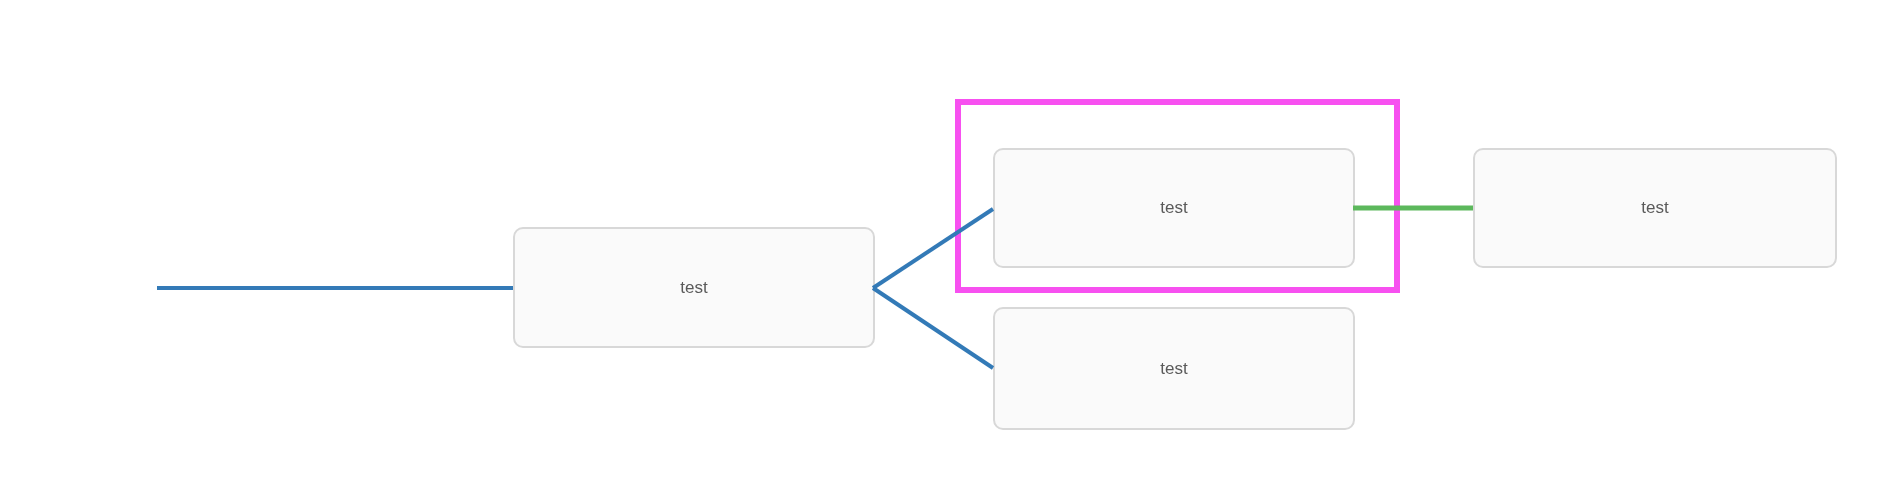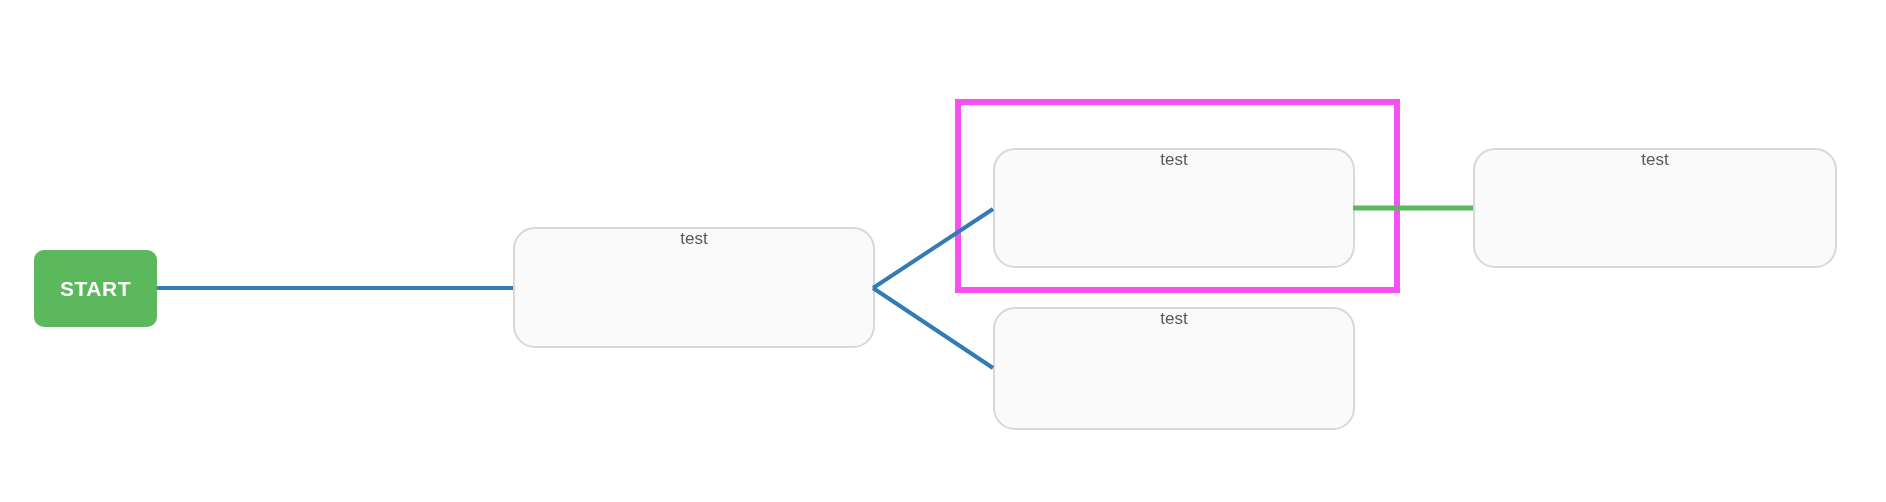--- a/index.html
+++ b/index.html
@@ -35,24 +35,24 @@
     justify-content: center;
     z-index: 2;
     cursor: pointer;
   }
   .node {
     position: absolute;
     width: 362px;
     height: 121px;
     background: var(--node-bg, #fafafa);
     border: 2px solid var(--node-border, #d8d8d8);
-    border-radius: 22px;
+    border-radius: 10px;
     box-sizing: border-box;
     display: flex;
-    align-items: flex-start;
+    align-items: center;
     justify-content: center;
     z-index: 2;
     cursor: pointer;
   }
   .node-label {
     color: var(--node-text, #5a5a5a);
     font-size: 17px;
   }
   .node-1 { left: 513px; top: 227px; }
   .node-2 { left: 993px; top: 148px; height: 120px; }
@@ -78,21 +78,20 @@
     pointer-events: none;
   }
 </style>
 </head>
 <body>
 
 <div class="canvas">
 
   <div class="highlight"></div>
 
-  <button class="start-btn">START</button>
 
   <div class="node node-1">
     <span class="node-label">test</span>
   </div>
 
   <div class="node node-2">
     <span class="node-label">test</span>
   </div>
 
   <div class="node node-3">

